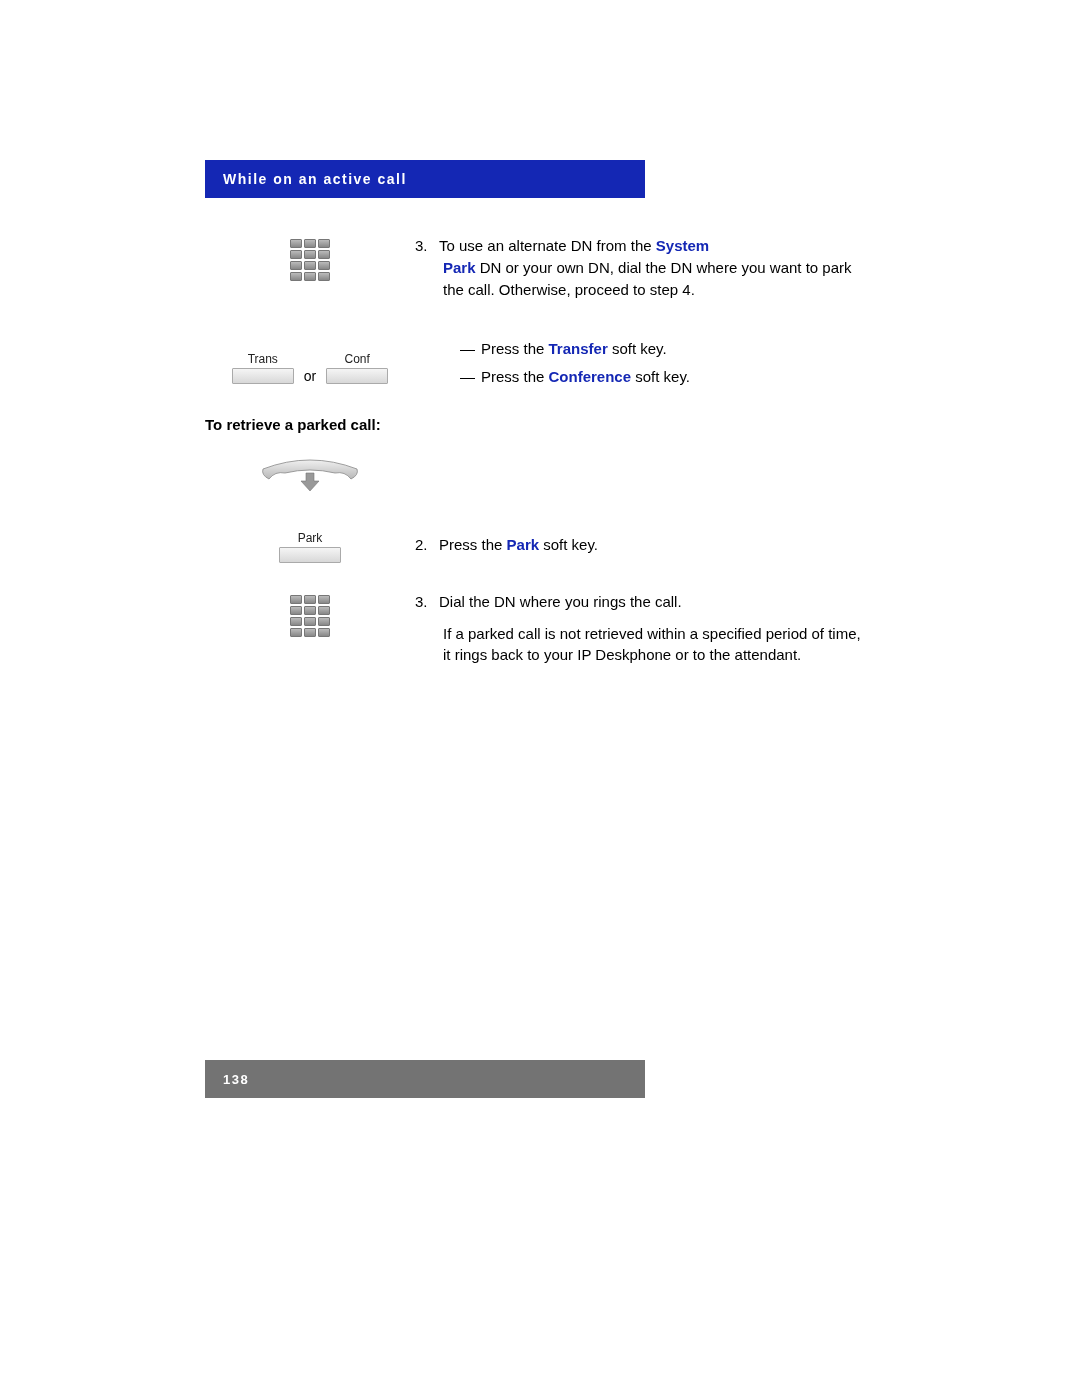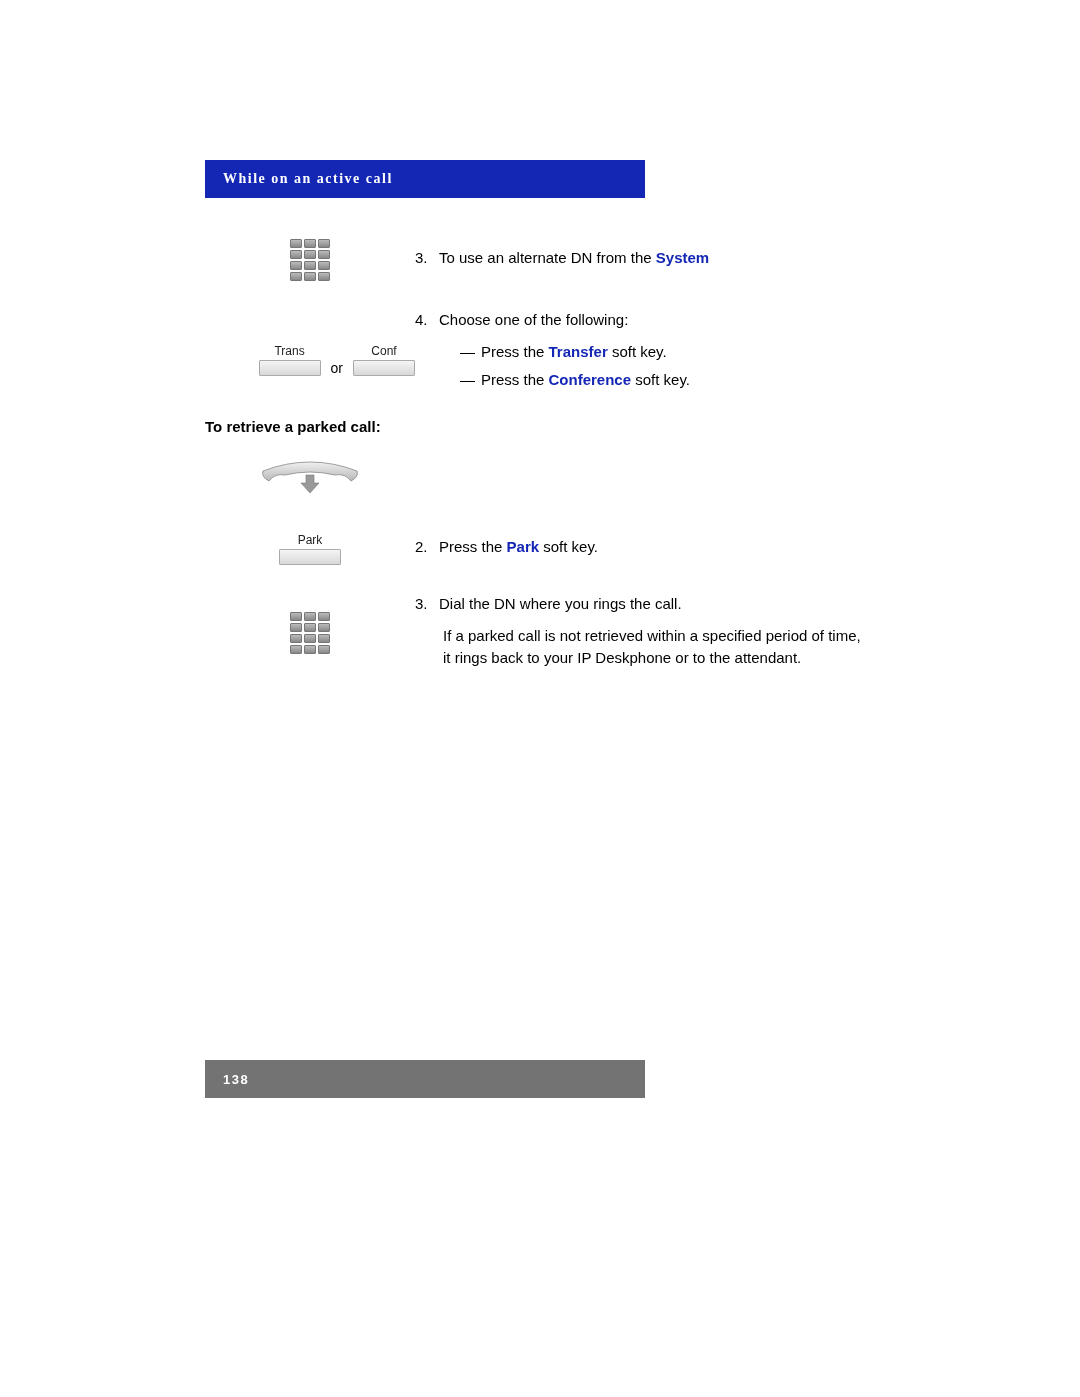--- a/index.html
+++ b/index.html
@@ -26,31 +26,30 @@
     display: flex;
     align-items: center;
     padding-left: 18px;
     box-sizing: border-box;
   }
   .header-bar span {
     color: #fff;
     font-weight: bold;
     font-size: 14px;
     letter-spacing: 1.5px;
-    font-family: Liberation Serif, serif;
   }
   .content {
     position: absolute;
     left: 205px;
     top: 235px;
     width: 670px;
   }
   .row {
     display: flex;
-    align-items: center;
+    align-items: flex-start;
     margin-bottom: 28px;
   }
   .icon-col {
     width: 210px;
     flex-shrink: 0;
     display: flex;
     justify-content: center;
     align-items: flex-start;
     padding-top: 4px;
   }
@@ -172,39 +171,41 @@
           <div></div>
             <div></div>
             <div></div>
           <div></div>
             <div></div>
             <div></div>
         </div>
       </div>
       <div class="text-col">
         <span class="ol-num">3.</span><span>To use an alternate DN from the </span><span class="blue-bold">System</span>
+        <div class="indent">
+          <span class="blue-bold">Park</span><span> DN or your own DN, dial the DN where you want to park the call. Otherwise, proceed to step 4.</span>
+        </div>
       </div>
     </div>
 
     <div class="row" style="align-items:center;">
-      <div class="icon-col" style="padding-top:20px;justify-content:flex-end;">
+      <div class="icon-col" style="padding-top:20px;">
         <div class="softkey-group">
           <div class="softkey">
             <div class="softkey-label">Trans</div>
             <div class="softkey-btn"></div>
           </div>
           <span class="or-text">or</span>
           <div class="softkey">
             <div class="softkey-label">Conf</div>
             <div class="softkey-btn"></div>
           </div>
         </div>
       </div>
       <div class="text-col">
-        <div><span class="ol-num">4.</span><span>Choose one of the following:</span></div>
         <div class="indent" style="margin-top:10px;">
           <span class="dash">—</span><span>Press the </span><span class="blue-bold">Transfer</span><span> soft key.</span>
         </div>
         <div class="indent" style="margin-top:6px;">
           <span class="dash">—</span><span>Press the </span><span class="blue-bold">Conference</span><span> soft key.</span>
         </div>
       </div>
     </div>
 
     <div class="section-heading">To retrieve a parked call:</div>

